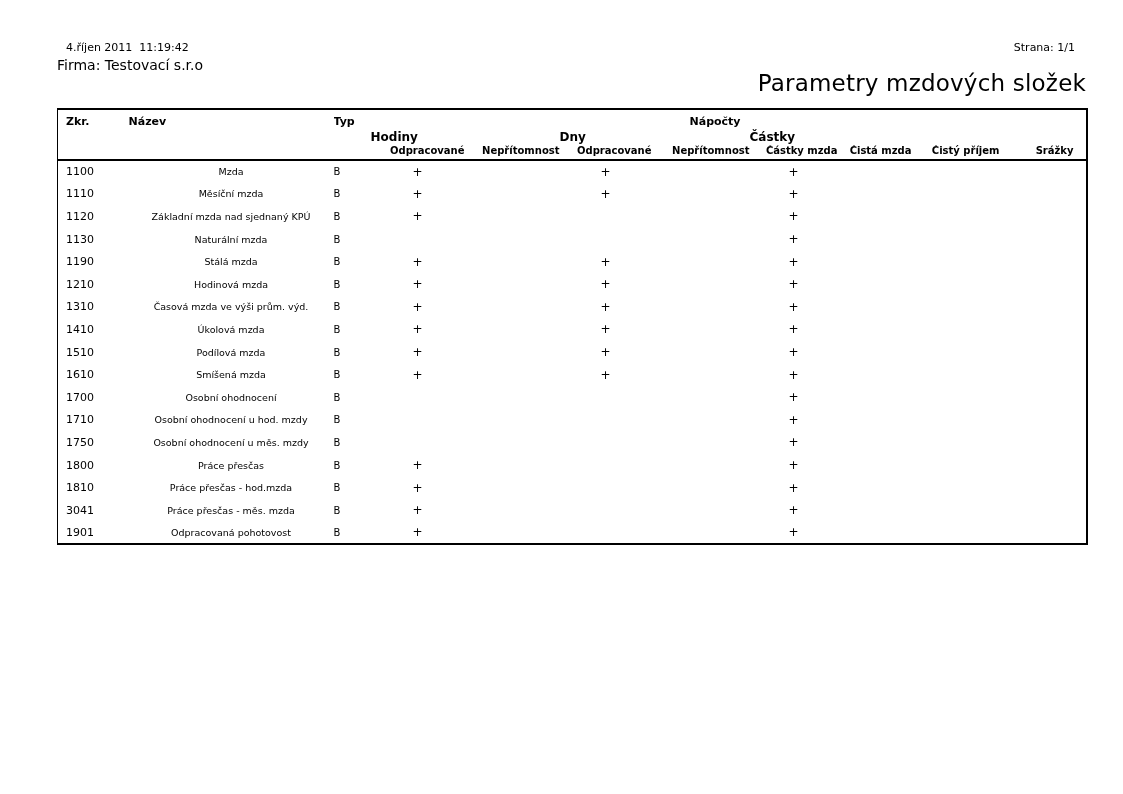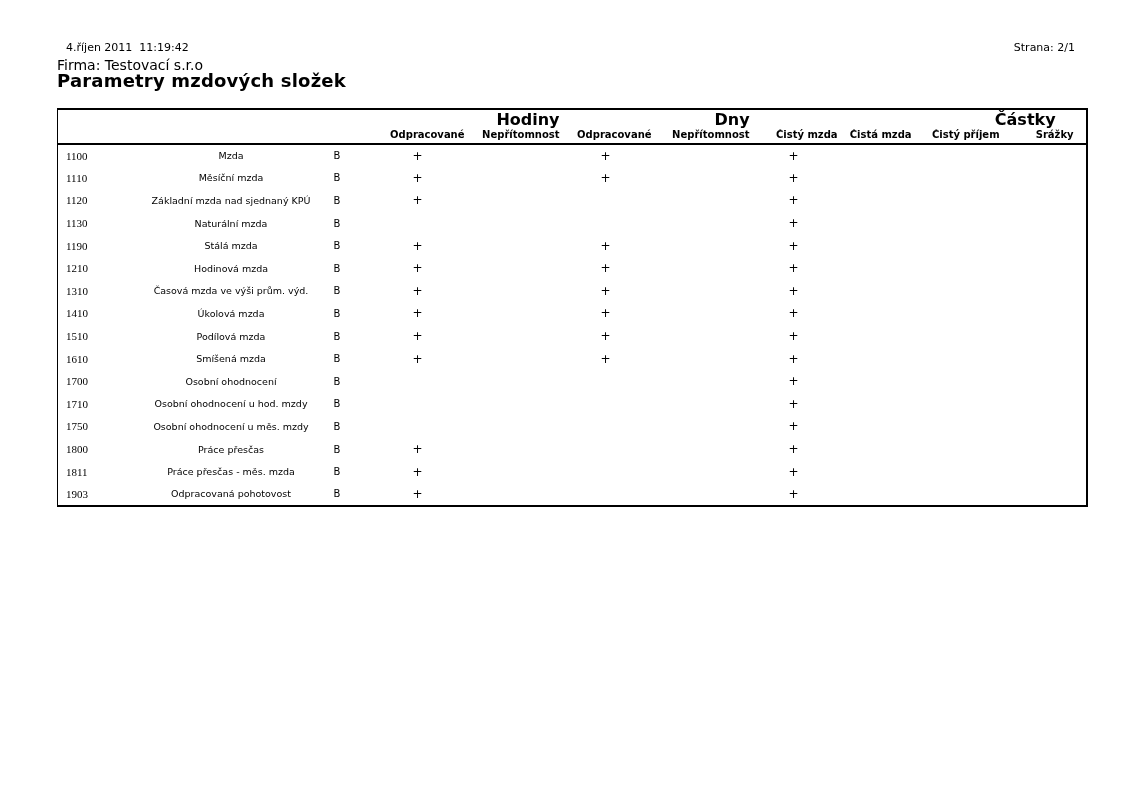--- a/index.html
+++ b/index.html
@@ -7,79 +7,85 @@
   body {
     position:relative;
     font-family:"DejaVu Sans","Liberation Sans",sans-serif;
     color:#000000;
   }
   .meta-datetime { position:absolute; left:66px; top:41px; font-size:11px; white-space:pre; }
   .meta-company  { position:absolute; left:57px; top:57px; font-size:14px; }
   .meta-page     { position:absolute; right:48px; top:41px; font-size:11px; }
   .report-title  {
     position:absolute; left:57px; top:70px; width:1029px;
-    text-align:left; font-size:18px; font-weight:bold; letter-spacing:0.2px;
+    text-align:right; font-size:23px; font-weight:normal; letter-spacing:0.2px;
   }
   table.report {
     position:absolute; left:57px; top:108px; width:1029px;
     border-collapse:collapse; table-layout:fixed;
     border:2px solid #000000; border-left-width:1px;
   }
   thead th { font-weight:bold; vertical-align:middle; overflow:hidden; white-space:nowrap; }
   tr.h1 th { height:20px; font-size:11px; text-align:left; vertical-align:bottom; padding-bottom:1px; }
   tr.h1 th.pad-l { padding-left:8px; }
   tr.h1 th.napocty { text-align:center; padding-right:26px; }
-  tr.h2 th { height:16px; font-size:16px; text-align:right; }
+  tr.h2 th { height:16px; font-size:12px; text-align:left; }
   tr.h2 th.castky { padding-right:30px; }
   tr.h3 th { height:15px; font-size:10px; text-align:right; border-bottom:2px solid #000000; vertical-align:top; }
   tr.h3 th.srazky { padding-right:12px; }
   tbody td {
     height:22.6px; vertical-align:middle; overflow:hidden; white-space:nowrap;
   }
-  tbody td:nth-child(1) { text-align:left; padding-left:8px; font-size:11px;font-family:Liberation Serif, serif; }
+  tbody td:nth-child(1) { text-align:left; padding-left:8px; font-size:11px; }
   tbody td:nth-child(2) { text-align:center; font-size:9.5px; }
   tbody td:nth-child(3) { text-align:left; font-size:10px; }
   tbody td:nth-child(n+4) { text-align:center; font-size:12px; }
 </style>
 </head>
 <body>
 
 <div class="meta-datetime">4.říjen 2011  11:19:42</div>
 <div class="meta-company">Firma: Testovací s.r.o</div>
-<div class="meta-page">Strana: 2/1</div>
+<div class="meta-page">Strana: 1/1</div>
 <div class="report-title">Parametry mzdových složek</div>
 
 <table class="report">
   <colgroup>
     <col style="width:71px">
       <col style="width:205px">
       <col style="width:37px">
     <col style="width:94px">
       <col style="width:95px">
       <col style="width:92px">
     <col style="width:98px">
       <col style="width:88px">
       <col style="width:74px">
     <col style="width:88px">
       <col style="width:87px">
   </colgroup>
   <thead>
+    <tr class="h1">
+      <th class="pad-l">Zkr.</th>
+      <th>Název</th>
+      <th>Typ</th>
+      <th class="napocty" colspan="8">Nápočty</th>
+    </tr>
     <tr class="h2">
       <th colspan="3"></th>
       <th colspan="2">Hodiny</th>
       <th colspan="2">Dny</th>
       <th colspan="4" class="castky">Částky</th>
     </tr>
     <tr class="h3">
       <th colspan="3"></th>
       <th>Odpracované</th>
       <th>Nepřítomnost</th>
       <th>Odpracované</th>
       <th>Nepřítomnost</th>
-      <th>Čistý mzda</th>
+      <th>Částky mzda</th>
       <th>Čistá mzda</th>
       <th>Čistý příjem</th>
       <th class="srazky">Srážky</th>
     </tr>
   </thead>
   <tbody id="report-body">
       <tr>
         <td>1100</td>
         <td>Mzda</td>
         <td>B</td>
@@ -255,34 +261,47 @@
         <td>+</td>
         <td></td>
         <td></td>
         <td></td>
         <td>+</td>
         <td></td>
         <td></td>
         <td></td>
       </tr>
       <tr>
-        <td>1811</td>
+        <td>1810</td>
+        <td>Práce přesčas - hod.mzda</td>
+        <td>B</td>
+        <td>+</td>
+        <td></td>
+        <td></td>
+        <td></td>
+        <td>+</td>
+        <td></td>
+        <td></td>
+        <td></td>
+      </tr>
+      <tr>
+        <td>3041</td>
         <td>Práce přesčas - měs. mzda</td>
         <td>B</td>
         <td>+</td>
         <td></td>
         <td></td>
         <td></td>
         <td>+</td>
         <td></td>
         <td></td>
         <td></td>
       </tr>
       <tr>
-        <td>1903</td>
+        <td>1901</td>
         <td>Odpracovaná pohotovost</td>
         <td>B</td>
         <td>+</td>
         <td></td>
         <td></td>
         <td></td>
         <td>+</td>
         <td></td>
         <td></td>
         <td></td>

